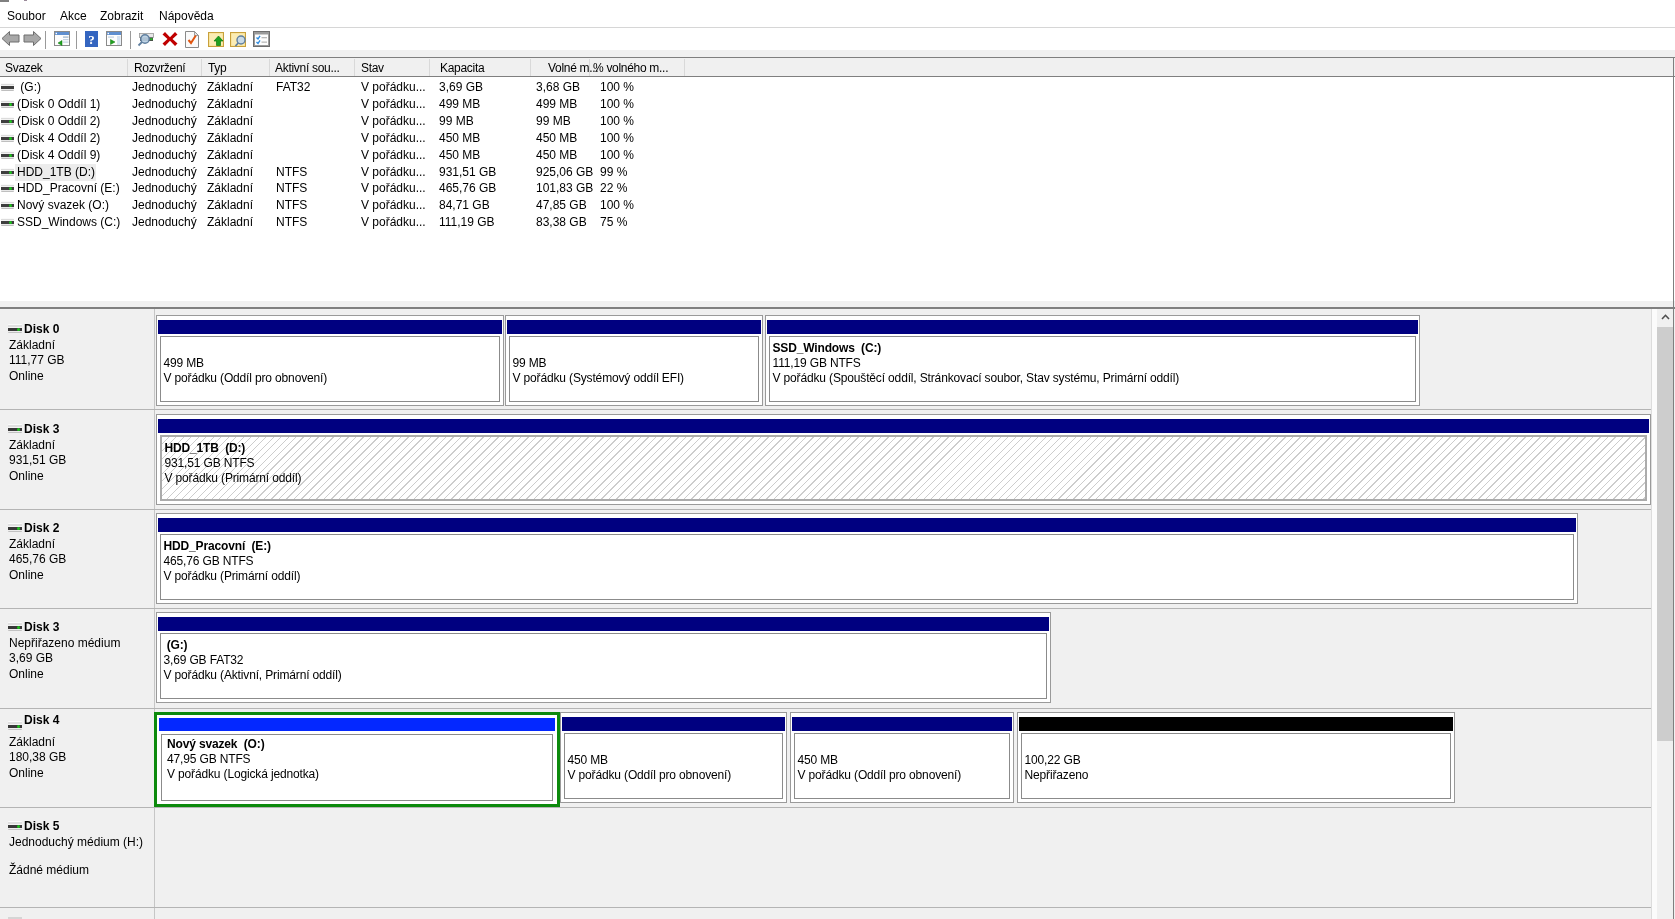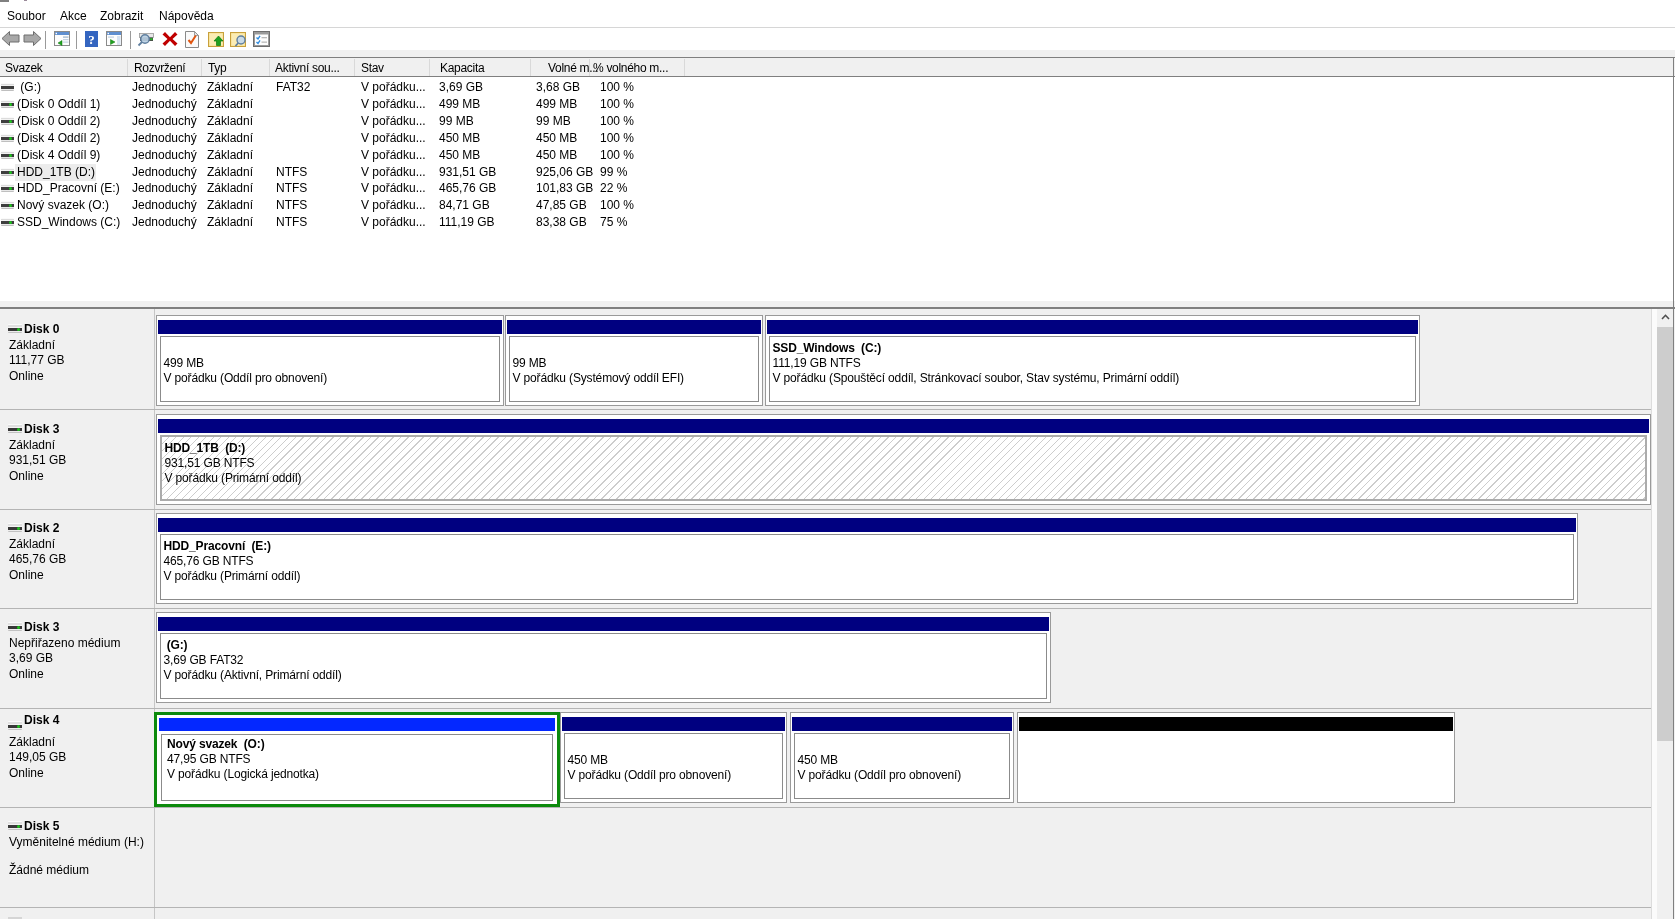--- a/index.html
+++ b/index.html
@@ -252,27 +252,27 @@
     <div class="di"></div>
     <div class="dn" style="top:13px">Disk 3</div>
     <div class="dt" style="top:28.5px">Nepřiřazeno médium</div>
     <div class="dt" style="top:44px">3,69 GB</div>
     <div class="dt" style="top:59.5px">Online</div>
   </div>
 <div class="dlab" style="top:706px;height:99px">
     <div class="di"></div>
     <div class="dn" style="top:7px">Disk 4</div>
     <div class="dt" style="top:28.5px">Základní</div>
-    <div class="dt" style="top:44px">149,05 GB</div>
+    <div class="dt" style="top:44px">180,38 GB</div>
     <div class="dt" style="top:59.5px">Online</div>
   </div>
 <div class="dlab" style="top:806px;height:99px">
     <div class="di"></div>
     <div class="dn" style="top:13px">Disk 5</div>
-    <div class="dt" style="top:28.5px">Vyměnitelné médium (H:)</div>
+    <div class="dt" style="top:28.5px">Jednoduchý médium (H:)</div>
     <div class="dt" style="top:56.5px">Žádné médium</div>
   </div>
 <div class="a rowline" style="top:409px"></div>
 <div class="a rowline" style="top:508.5px"></div>
 <div class="a rowline" style="top:608px"></div>
 <div class="a rowline" style="top:707.5px"></div>
 <div class="a rowline" style="top:807px"></div>
 <div class="a rowline" style="top:906.5px"></div>
 <div class="blk" style="left:156px;top:315px;width:348px;height:91px">
     <div class="bar" style="background:#000080"></div>
@@ -305,20 +305,21 @@
 <div class="blk" style="left:560px;top:712px;width:227px;height:91px">
     <div class="bar" style="background:#000080"></div>
     <div class="bod t2">450 MB<br>V pořádku (Oddíl pro obnovení)</div>
   </div>
 <div class="blk" style="left:790px;top:712px;width:224px;height:91px">
     <div class="bar" style="background:#000080"></div>
     <div class="bod t2">450 MB<br>V pořádku (Oddíl pro obnovení)</div>
   </div>
 <div class="blk" style="left:1017px;top:712px;width:438px;height:91px">
     <div class="bar" style="background:#000000"></div>
+    <div class="bod t2">100,22 GB<br>Nepřiřazeno</div>
   </div>
 <div class="a" style="left:8px;top:917px;width:14px;height:2px;background:#d5d5d5"></div>
 
 <div class="a" style="left:1651px;top:309px;width:1px;height:610px;background:#dcdcdc"></div>
 <div class="a" style="left:1652px;top:309px;width:5px;height:610px;background:#fbfbfb"></div>
 <div class="a" style="left:1657px;top:309px;width:16px;height:610px;background:#f0f0f0"></div>
 <div class="a" style="left:1657px;top:309px;width:16px;height:17px;background:#f0f0f0"></div>
 <svg class="a" style="left:1661px;top:314px" width="9" height="6" viewBox="0 0 9 6">
     <path d="M1 5 L4.5 1.3 L8 5" fill="none" stroke="#4e4e4e" stroke-width="1.6"></path>
   </svg>

